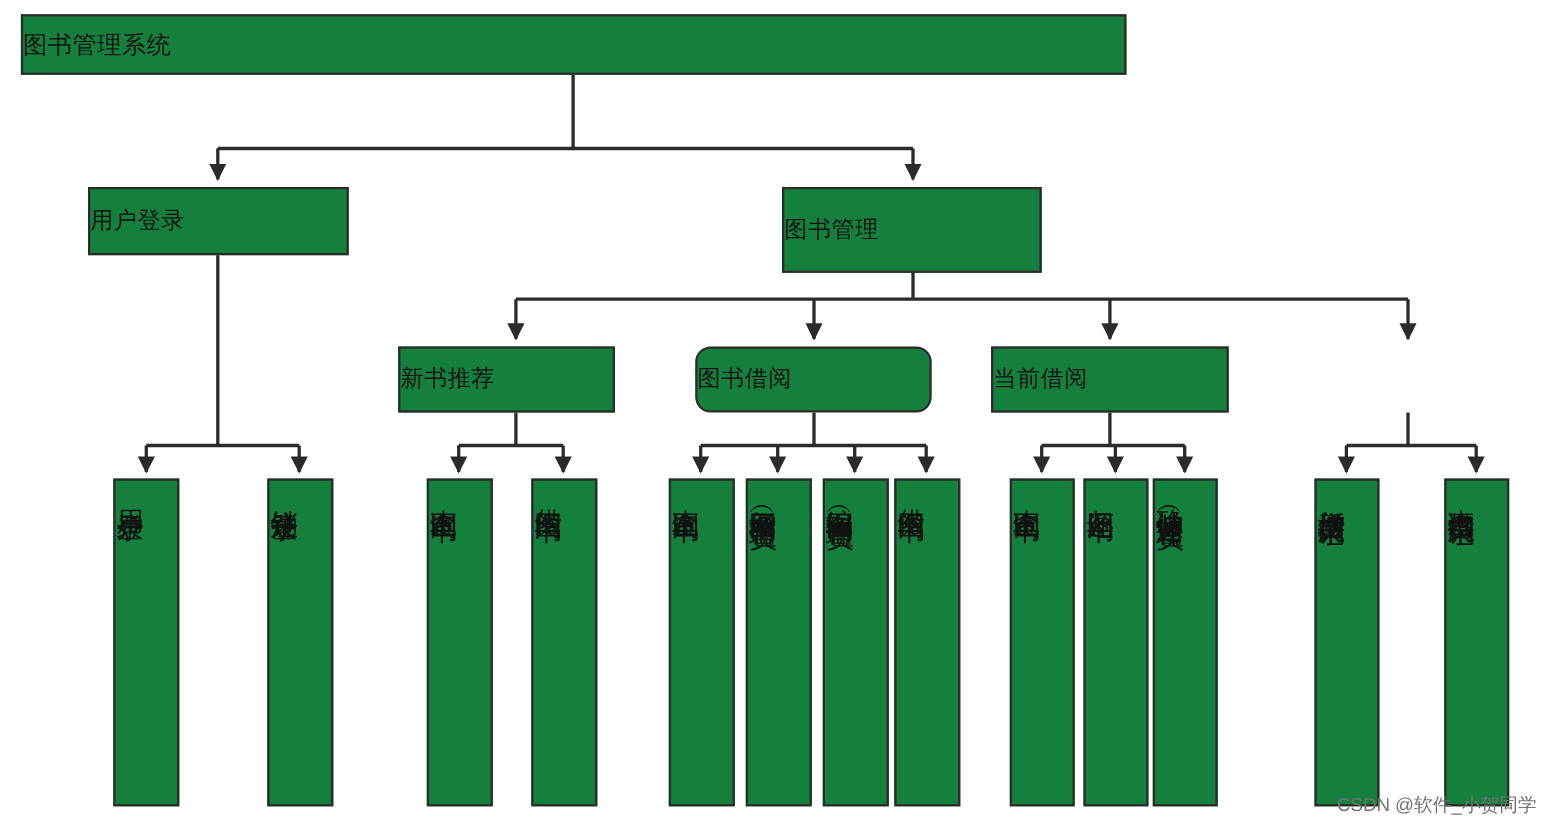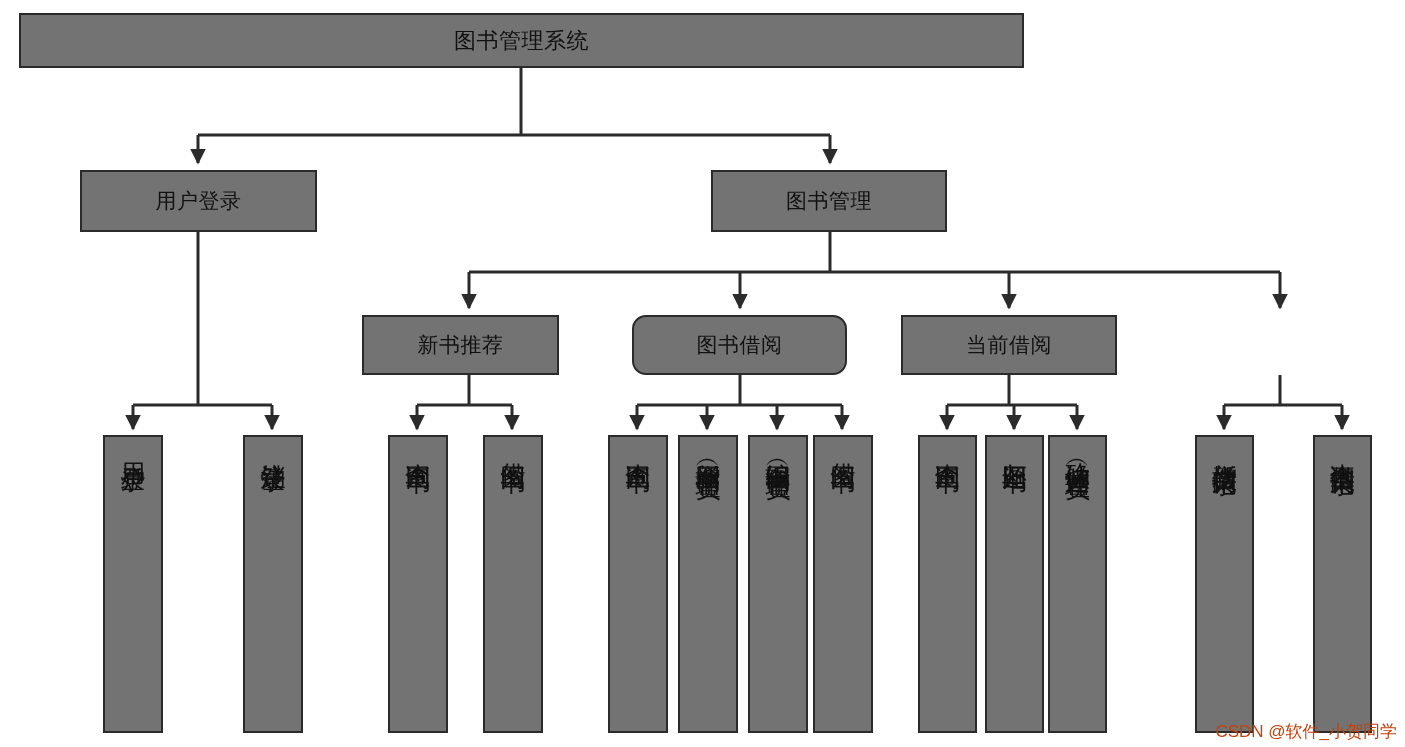--- a/index.html
+++ b/index.html
@@ -23,25 +23,25 @@
     position: absolute;
     left: 0;
     top: 0;
     width: 1405px;
     height: 747px;
     pointer-events: none;
   }
   .node {
     position: absolute;
     box-sizing: border-box;
-    background: #737373;
+    background: #15803d;
     border: 2.5px solid #2b2b2b;
     display: flex;
     align-items: center;
-    justify-content: center;
+    justify-content: flex-start;
     text-align: center;
     color: #111111;
     z-index: 2;
   }
   .node .label {
     display: block;
     line-height: 1.18;
     letter-spacing: 0.5px;
   }
   
@@ -62,21 +62,21 @@
     font-size: 25px;
     line-height: 1.0;
     letter-spacing: 2px;
     white-space: nowrap;
   }
   .watermark {
     position: absolute;
     right: 8px;
     bottom: 4px;
     font-size: 17px;
-    color: #c2410c;
+    color: #737373;
     z-index: 5;
     white-space: nowrap;
     font-family: "Liberation Sans", "DejaVu Sans", sans-serif;
   }
 </style>
 </head>
 <body>
 
 <div id="canvas">
 
@@ -130,21 +130,21 @@
     </g>
   </svg>
 
   <div class="node root h" style="left:19px; top:13px; width:1005px; height:55px;">
     <span class="label">图书管理系统</span>
   </div>
 
   <div class="node h" style="left:80px; top:170px; width:237px; height:62px;">
     <span class="label">用户登录</span>
   </div>
-  <div class="node h" style="left:711px; top:170px; width:236px; height:62px;">
+  <div class="node h" style="left:711px; top:170px; width:236px; height:78px;">
     <span class="label">图书管理</span>
   </div>
 
   <div class="node h" style="left:362px; top:315px; width:197px; height:60px;">
     <span class="label">新书推荐</span>
   </div>
   <div class="node h" style="left:632px; top:315px; width:215px; height:60px;border-radius:14px;">
     <span class="label">图书借阅</span>
   </div>
   <div class="node h" style="left:901px; top:315px; width:216px; height:60px;">

